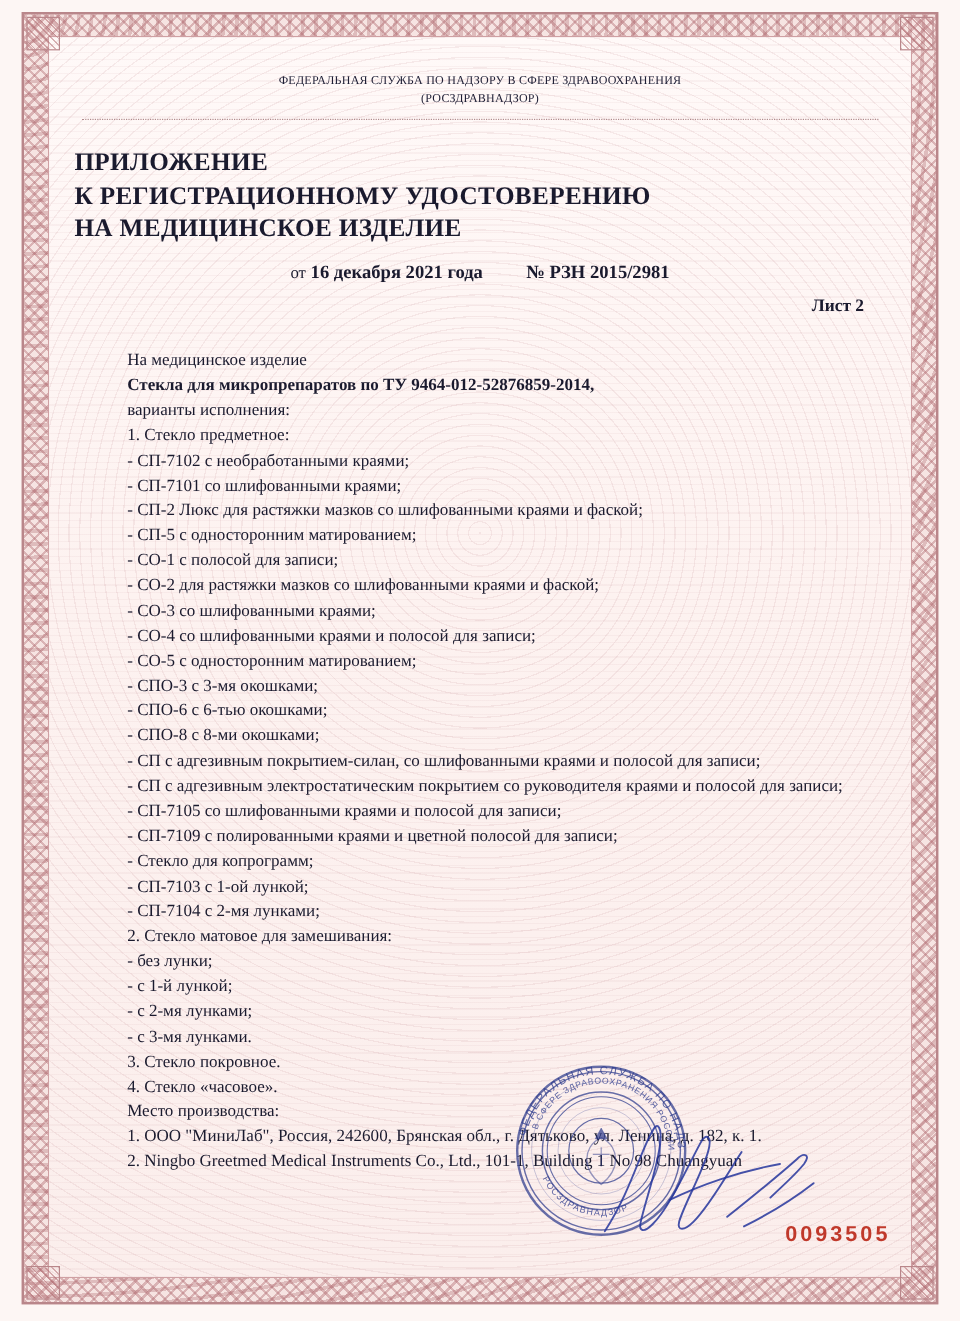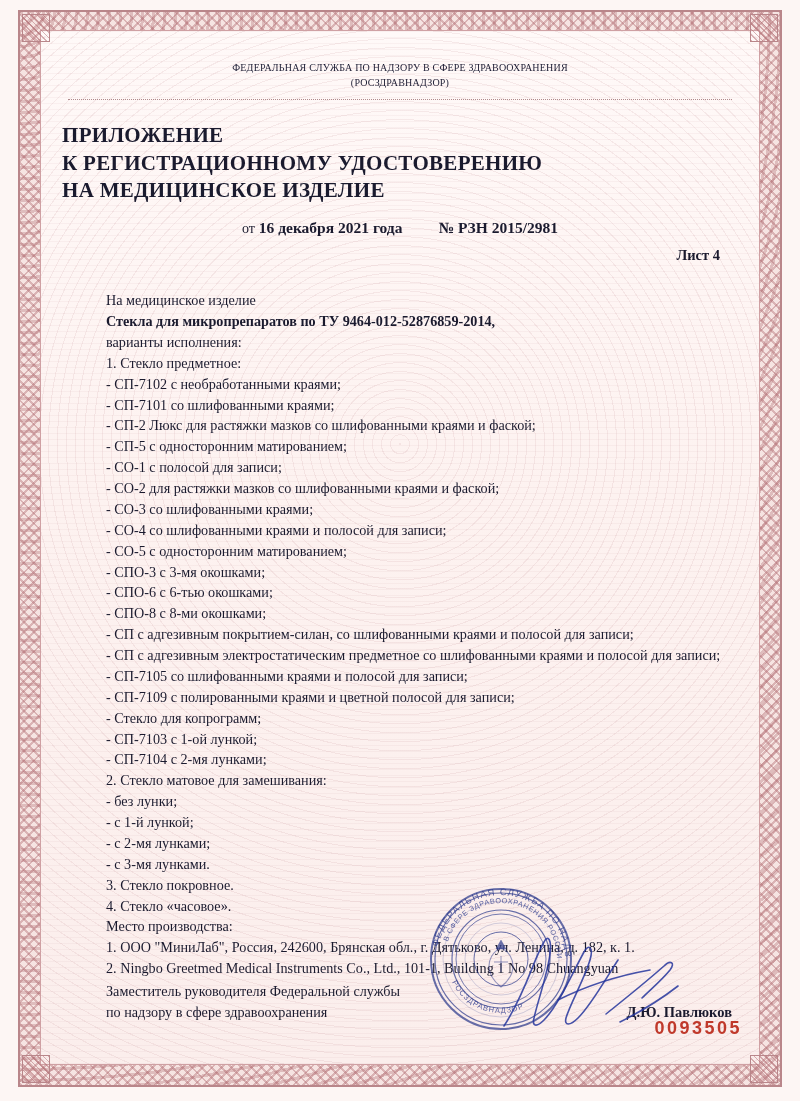--- a/index.html
+++ b/index.html
@@ -206,67 +206,60 @@
     </div>
 
     <div class="doc-meta">
       <div>
         <span class="date-prefix">от</span>
         <span>16 декабря 2021 года</span>
       </div>
       <div>№  РЗН 2015/2981</div>
     </div>
 
-    <div class="sheet">Лист 4</div>
+    <div class="sheet">Лист 2</div>
 
     <div class="body-block">
       <div class="ln">На медицинское изделие</div>
       <div class="ln b">Стекла для микропрепаратов по ТУ 9464-012-52876859-2014,</div>
       <div class="ln">варианты исполнения:</div>
 
       <div class="ln">1. Стекло предметное:</div>
       <div class="ln">- СП-7102 с необработанными краями;</div>
       <div class="ln">- СП-7101 со шлифованными краями;</div>
       <div class="ln">- СП-2 Люкс для растяжки мазков со шлифованными краями и фаской;</div>
       <div class="ln">- СП-5 с односторонним матированием;</div>
       <div class="ln">- СО-1 с полосой для записи;</div>
       <div class="ln">- СО-2 для растяжки мазков со шлифованными краями и фаской;</div>
       <div class="ln">- СО-3 со шлифованными краями;</div>
       <div class="ln">- СО-4 со шлифованными краями и полосой для записи;</div>
       <div class="ln">- СО-5 с односторонним матированием;</div>
       <div class="ln">- СПО-3 с 3-мя окошками;</div>
       <div class="ln">- СПО-6 с 6-тью окошками;</div>
       <div class="ln">- СПО-8 с 8-ми окошками;</div>
       <div class="ln">- СП с адгезивным покрытием-силан, со шлифованными краями и полосой для записи;</div>
-      <div class="ln">- СП с адгезивным электростатическим предметное со шлифованными краями и полосой для записи;</div>
+      <div class="ln">- СП с адгезивным электростатическим покрытием со руководителя краями и полосой для записи;</div>
       <div class="ln">- СП-7105 со шлифованными краями и полосой для записи;</div>
       <div class="ln">- СП-7109 с полированными краями и цветной полосой для записи;</div>
       <div class="ln">- Стекло для копрограмм;</div>
       <div class="ln">- СП-7103 с 1-ой лункой;</div>
       <div class="ln">- СП-7104 с 2-мя лунками;</div>
       <div class="ln">2. Стекло матовое для замешивания:</div>
       <div class="ln">- без лунки;</div>
       <div class="ln">- с 1-й лункой;</div>
       <div class="ln">- с 2-мя лунками;</div>
       <div class="ln">- с 3-мя лунками.</div>
       <div class="ln">3. Стекло покровное.</div>
       <div class="ln">4. Стекло «часовое».</div>
 
       <div class="ln">Место производства:</div>
       <div class="ln">1. ООО "МиниЛаб", Россия, 242600, Брянская обл., г. Дятьково, ул. Ленина, д. 182, к. 1.</div>
       <div class="ln">2. Ningbo Greetmed Medical Instruments Co., Ltd., 101-1, Building 1 No 98 Chuangyuan</div>
     </div>
 
-    <div class="sign-block">
-      <div class="b">Заместитель руководителя Федеральной службы</div>
-      <div class="sign-row">
-        <div class="b">по надзору в сфере здравоохранения</div>
-        <div class="sign-name">Д.Ю. Павлюков</div>
-      </div>
-    </div>
 
   </div>
 
   <div class="stamp">
     <svg width="162" height="162" viewBox="0 0 162 162" aria-hidden="true">
       <defs>
         <path id="arcOuter" d="M 81,81 m -66,0 a 66,66 0 1,1 132,0 a 66,66 0 1,1 -132,0"></path>
         <path id="arcTop" d="M 17,81 a 64,64 0 0,1 128,0"></path>
         <path id="arcBottom" d="M 27,81 a 54,54 0 0,0 108,0"></path>
         <path id="arcTop2" d="M 25,81 a 56,56 0 0,1 112,0"></path>

